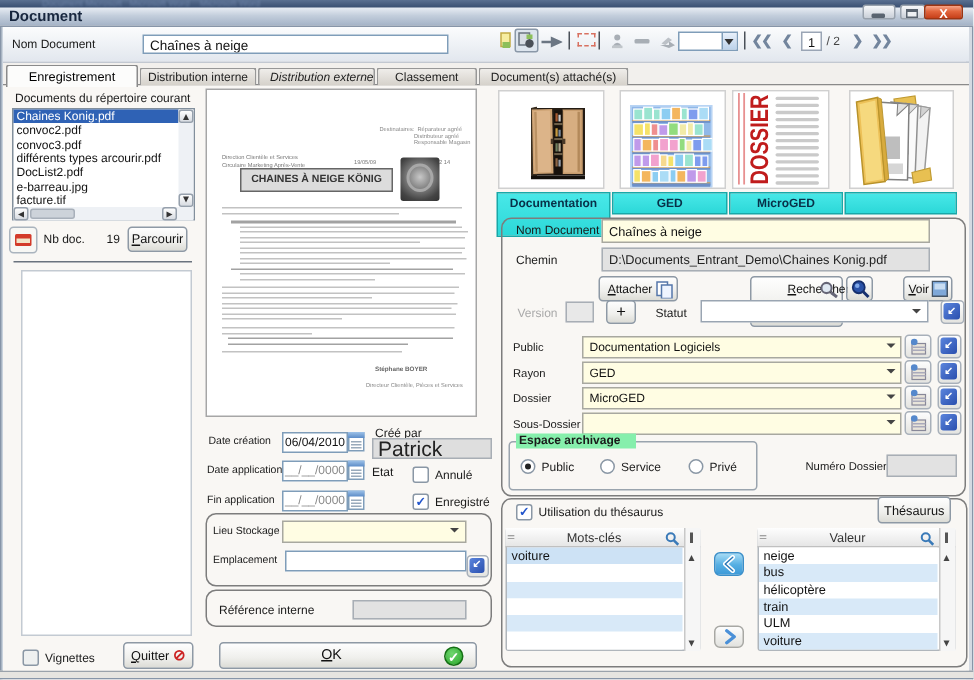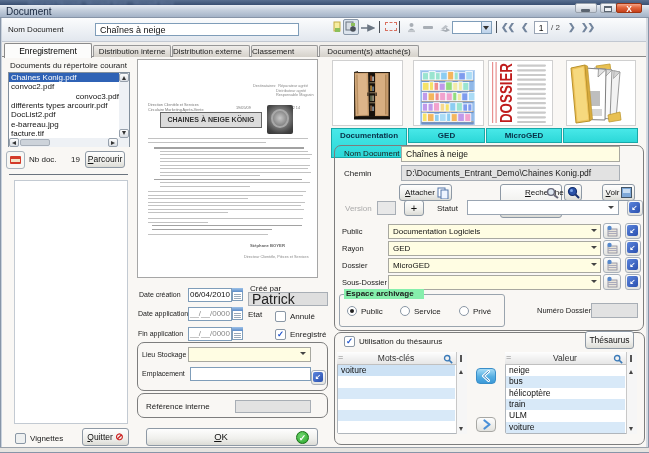--- a/index.html
+++ b/index.html
@@ -10,21 +10,21 @@
 .gfld{background:#e2e2e2;border:1px solid #a8aeb5;font-size:14px;color:#222;white-space:nowrap;overflow:hidden;}
 .btn{background:linear-gradient(180deg,#fefefe,#efefec 60%,#dcdcd6);border:1px solid #8e99a5;border-radius:3px;font-size:8.5px;color:#111;text-align:center;white-space:nowrap;}
 .grp{border:1px solid #7d7d7d;border-radius:7px;}
 .cyan{background:linear-gradient(180deg,#48e8e8,#2cd8d8);border:1px solid #18a8a8;font-size:8px;font-weight:bold;color:#083048;text-align:center;overflow:hidden;}
 .chk{background:#fff;border:1px solid #8a97a5;border-radius:2px;}
 
 </style></head><body>
 <div style="left:0px;top:0px;width:649px;height:6px;background:linear-gradient(180deg,#5a7091,#33486b);"></div>
 <div style="left:28px;top:0px;width:300px;height:5px;font-size:6px;color:#6e84a8;overflow:hidden;filter:blur(0.8px);">Document Microsoft&nbsp;&nbsp;&nbsp;Microsoft Word&nbsp;&nbsp;&nbsp;&nbsp;Microsoft Word</div>
 <div style="left:0px;top:5px;width:649px;height:13px;background:linear-gradient(180deg,#e8edf4 0%,#c3cedc 45%,#a4b3c7 100%);border-bottom:1px solid #8795a8;"></div>
-<div style="left:6px;top:6px;width:200px;height:11px;font-size:10px;font-weight:normal;color:#17263e;">Document</div>
+<div style="left:6px;top:6px;width:200px;height:11px;font-size:10px;font-weight:bold;color:#17263e;">Document</div>
 <div style="left:575px;top:3px;width:22px;height:10px;background:linear-gradient(180deg,#f7f8fa,#c9cfd8);border:1px solid #98a1ac;border-radius:2px;"></div>
 <div style="left:581px;top:8.5px;width:9px;height:3px;background:#5a6470;border-radius:1px;"></div>
 <div style="left:600px;top:3px;width:17px;height:10px;background:linear-gradient(180deg,#f7f8fa,#c9cfd8);border:1px solid #98a1ac;border-radius:2px;"></div>
 <div style="left:604px;top:5.5px;width:8px;height:6px;border:1px solid #5a6470;border-top:2px solid #5a6470;background:#eef1f4;"></div>
 <div style="left:616px;top:3px;width:26px;height:10px;background:linear-gradient(180deg,#f5a488 0%,#e2653c 45%,#c6401a 100%);border:1px solid #9c3513;border-radius:2px;font-size:8.5px;font-weight:bold;color:#fff;text-align:center;line-height:10px;">X</div>
 <div style="left:0px;top:18px;width:2px;height:435px;background:#c9d2dd;border-left:1px solid #8795a8;"></div>
 <div style="left:644px;top:18px;width:5px;height:435px;background:#d4dae2;border-right:1.5px solid #8795a8;"></div>
 <div style="left:0px;top:447px;width:649px;height:6px;background:#e6e4e0;border-top:1px solid #9aa2ab;border-bottom:1px solid #8795a8;"></div>
 <div style="left:2px;top:18px;width:644px;height:24px;background:linear-gradient(180deg,#fbfcfd,#e2e7ee);border-bottom:1px solid #c2c8d1;"></div>
 <div class="lbl" style="left:8px;top:25px;width:90px;height:11px;">Nom Document</div>
@@ -62,29 +62,29 @@
 <div style="left:501px;top:21px;width:14px;height:12px;font-weight:bold;color:#73859d;font-size:9px;line-height:12.5px;letter-spacing:-1px;">❮❮</div>
 <div style="left:521px;top:21px;width:8px;height:12px;font-weight:bold;color:#73859d;font-size:9px;line-height:12.5px;letter-spacing:-1px;">❮</div>
 <div class="fld" style="left:534px;top:21px;width:14px;height:13px;text-align:center;line-height:12px;font-size:8.5px;border-color:#9aa5b5;">1</div>
 <div style="left:551px;top:23px;width:12px;height:10px;font-size:8px;color:#444;">/ 2</div>
 <div style="left:568px;top:21px;width:8px;height:12px;font-weight:bold;color:#73859d;font-size:9px;line-height:12.5px;letter-spacing:-1px;">❯</div>
 <div style="left:581px;top:21px;width:14px;height:12px;font-weight:bold;color:#73859d;font-size:9px;line-height:12.5px;letter-spacing:-1px;">❯❯</div>
 <div style="left:2px;top:42px;width:644px;height:16px;background:#f2f0ed;"></div>
 <div style="left:2px;top:56px;width:644px;height:1px;background:#8a8a8a;"></div>
 <div style="left:4px;top:43px;width:88px;height:15px;background:#fcfcfb;border:1px solid #8a8a8a;border-bottom:none;border-radius:2px 2px 0 0;font-size:8.5px;color:#000;text-align:center;line-height:15px;z-index:3;">Enregistrement</div>
 <div style="left:93px;top:45px;width:78px;height:12px;background:linear-gradient(180deg,#efedea,#d5d1ca);border:1px solid #979797;border-bottom:none;border-radius:2px 2px 0 0;font-size:8px;color:#222;text-align:center;line-height:12px;">Distribution interne</div>
-<div style="left:172px;top:45px;width:78px;height:12px;background:linear-gradient(180deg,#efedea,#d5d1ca);border:1px solid #979797;border-bottom:none;border-radius:2px 2px 0 0;font-size:8px;color:#222;text-align:left;line-height:12px;">Distribution externe</div>
-<div style="left:251px;top:45px;width:67px;height:12px;background:linear-gradient(180deg,#efedea,#d5d1ca);border:1px solid #979797;border-bottom:none;border-radius:2px 2px 0 0;font-size:8px;color:#222;line-height:12px;">Classement</div>
+<div style="left:172px;top:45px;width:78px;height:12px;background:linear-gradient(180deg,#efedea,#d5d1ca);border:1px solid #979797;border-bottom:none;border-radius:2px 2px 0 0;font-size:8px;color:#222;text-align:right;line-height:12px;font-style:italic;">Distribution externe</div>
+<div style="left:251px;top:45px;width:67px;height:12px;background:linear-gradient(180deg,#efedea,#d5d1ca);border:1px solid #979797;border-bottom:none;border-radius:2px 2px 0 0;font-size:8px;color:#222;text-align:center;line-height:12px;">Classement</div>
 <div style="left:319px;top:45px;width:100px;height:12px;background:linear-gradient(180deg,#efedea,#d5d1ca);border:1px solid #979797;border-bottom:none;border-radius:2px 2px 0 0;font-size:8px;color:#222;text-align:center;line-height:12px;">Document(s) attaché(s)</div>
 <div style="left:2px;top:57px;width:644px;height:390px;background:#f9f7f4;z-index:0;"></div>
 <div class="lbl" style="left:10px;top:61px;width:120px;height:10px;">Documents du répertoire courant</div>
 <div class="fld" style="left:8px;top:72px;width:122px;height:75px;border-color:#828f9c;"></div>
 <div style="left:9px;top:73px;width:110px;height:9.4px;background:#2f62b5;color:#fff;font-size:8px;line-height:9.4px;padding-left:2px;white-space:nowrap;overflow:hidden;">Chaines Konig.pdf</div>
 <div style="left:9px;top:82.35px;width:110px;height:9.4px;font-size:8px;color:#111;line-height:9.4px;padding-left:2px;white-space:nowrap;overflow:hidden;">convoc2.pdf</div>
-<div style="left:9px;top:91.69999999999999px;width:110px;height:9.4px;font-size:8px;color:#111;line-height:9.4px;padding-left:2px;white-space:nowrap;overflow:hidden;text-align:right;">convoc3.pdf</div>
+<div style="left:9px;top:91.69999999999999px;width:110px;height:9.4px;font-size:8px;color:#111;line-height:9.4px;padding-left:2px;white-space:nowrap;overflow:hidden;">convoc3.pdf</div>
 <div style="left:9px;top:101.04999999999998px;width:110px;height:9.4px;font-size:8px;color:#111;line-height:9.4px;padding-left:2px;white-space:nowrap;overflow:hidden;">différents types arcourir.pdf</div>
 <div style="left:9px;top:110.39999999999998px;width:110px;height:9.4px;font-size:8px;color:#111;line-height:9.4px;padding-left:2px;white-space:nowrap;overflow:hidden;">DocList2.pdf</div>
 <div style="left:9px;top:119.74999999999997px;width:110px;height:9.4px;font-size:8px;color:#111;line-height:9.4px;padding-left:2px;white-space:nowrap;overflow:hidden;">e-barreau.jpg</div>
 <div style="left:9px;top:129.09999999999997px;width:110px;height:9.4px;font-size:8px;color:#111;line-height:9.4px;padding-left:2px;white-space:nowrap;overflow:hidden;">facture.tif</div>
 <div style="left:119px;top:73px;width:10px;height:64px;background:#eef1f5;"></div>
 <div style="left:119px;top:73px;width:10px;height:9px;background:linear-gradient(180deg,#fdfdfd,#d8dce2);border:1px solid #96a0ac;border-radius:2px;"></div>
 <div style="left:121.5px;top:76px;width:0px;height:0px;border-left:2.5px solid transparent;border-right:2.5px solid transparent;border-bottom:4px solid #333;"></div>
 <div style="left:119px;top:128.5px;width:10px;height:9px;background:linear-gradient(180deg,#fdfdfd,#d8dce2);border:1px solid #96a0ac;border-radius:2px;"></div>
 <div style="left:121.5px;top:131px;width:0px;height:0px;border-left:2.5px solid transparent;border-right:2.5px solid transparent;border-top:4px solid #333;"></div>
 <div style="left:9px;top:138px;width:120px;height:8.5px;background:#eef1f5;"></div>

